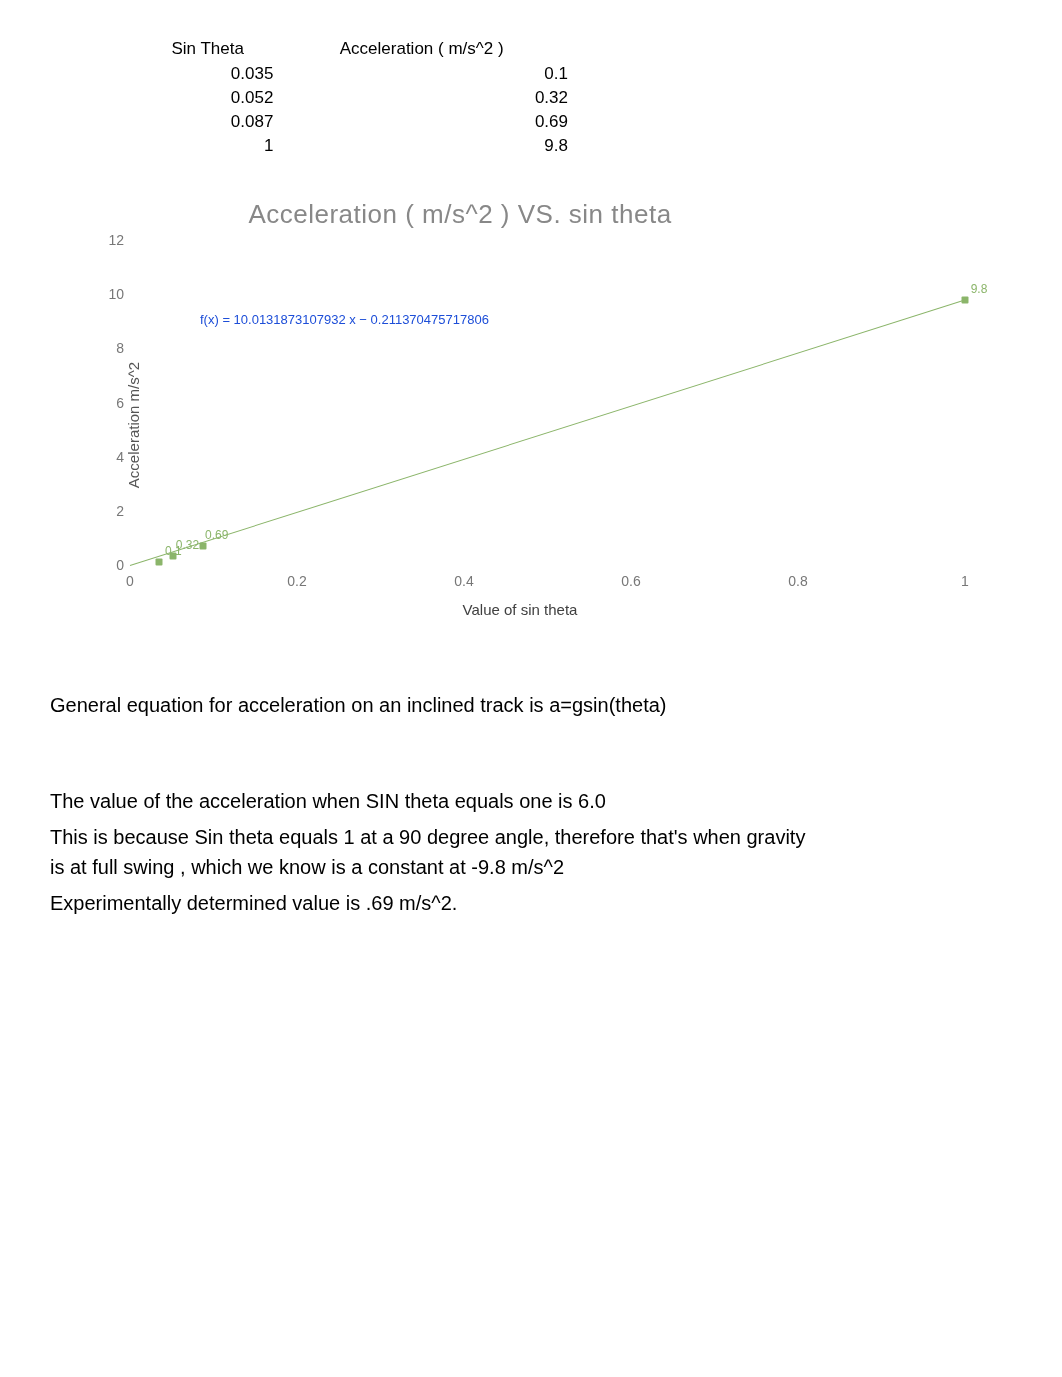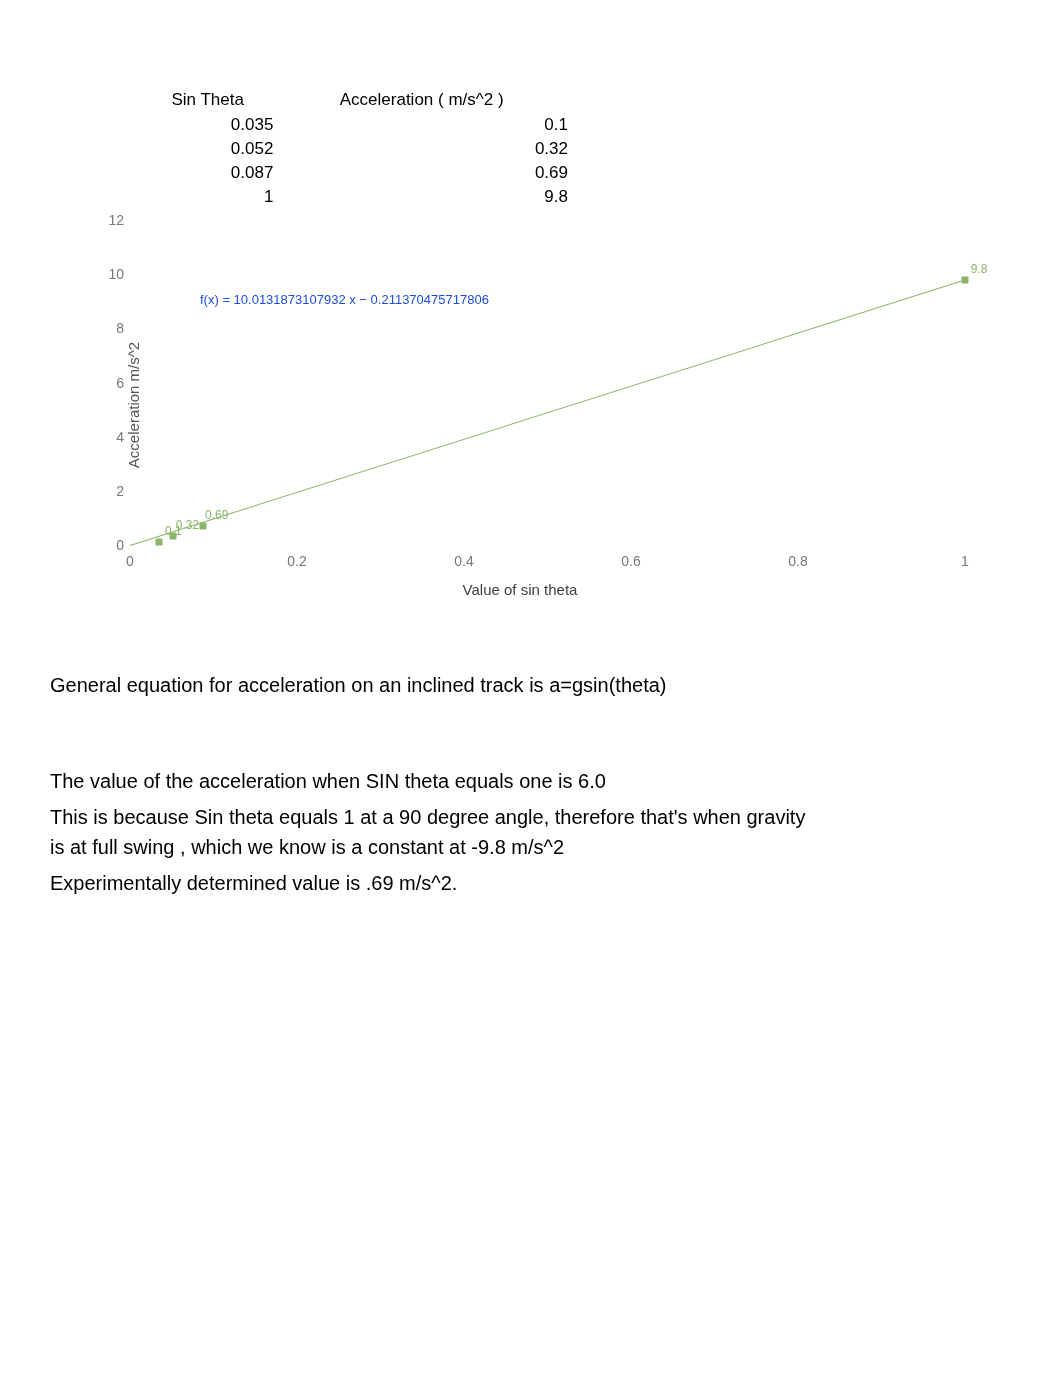--- a/index.html
+++ b/index.html
@@ -5,21 +5,21 @@
   * { box-sizing: border-box; }
   body {
     margin: 0;
     padding: 0;
     font-family: Arial, Helvetica, sans-serif;
     background: #ffffff;
     width: 1062px;
   }
   .page {
     width: 860px;
-    padding-top: 87px;
+    padding-top: 36px;
   }
   .data-table {
     margin-left: 140px;
     width: 430px;
     color: #000;
     font-size: 17px;
   }
   .data-table th { font-weight: 400; text-align: center; padding-bottom: 2px; }
   .data-table td { text-align: right; padding: 1px 0; }
   .chart-title {
@@ -140,20 +140,21 @@
           <td>0.087</td>
           <td>0.69</td>
         </tr>
         <tr>
           <td>1</td>
           <td>9.8</td>
         </tr>
       </tbody>
   </table>
 
+  <h2 class="chart-title">Acceleration  ( m/s^2 ) VS. sin theta</h2>
 
   <div class="chart-wrap">
     <div class="ylabel">Acceleration m/s^2</div>
     <div class="plot-area" id="plot">
         <div class="y-tick" style="top: 325px;">0</div>
         <div class="y-tick" style="top: 270.833px;">2</div>
         <div class="y-tick" style="top: 216.667px;">4</div>
         <div class="y-tick" style="top: 162.5px;">6</div>
         <div class="y-tick" style="top: 108.333px;">8</div>
         <div class="y-tick" style="top: 54.1667px;">10</div>

